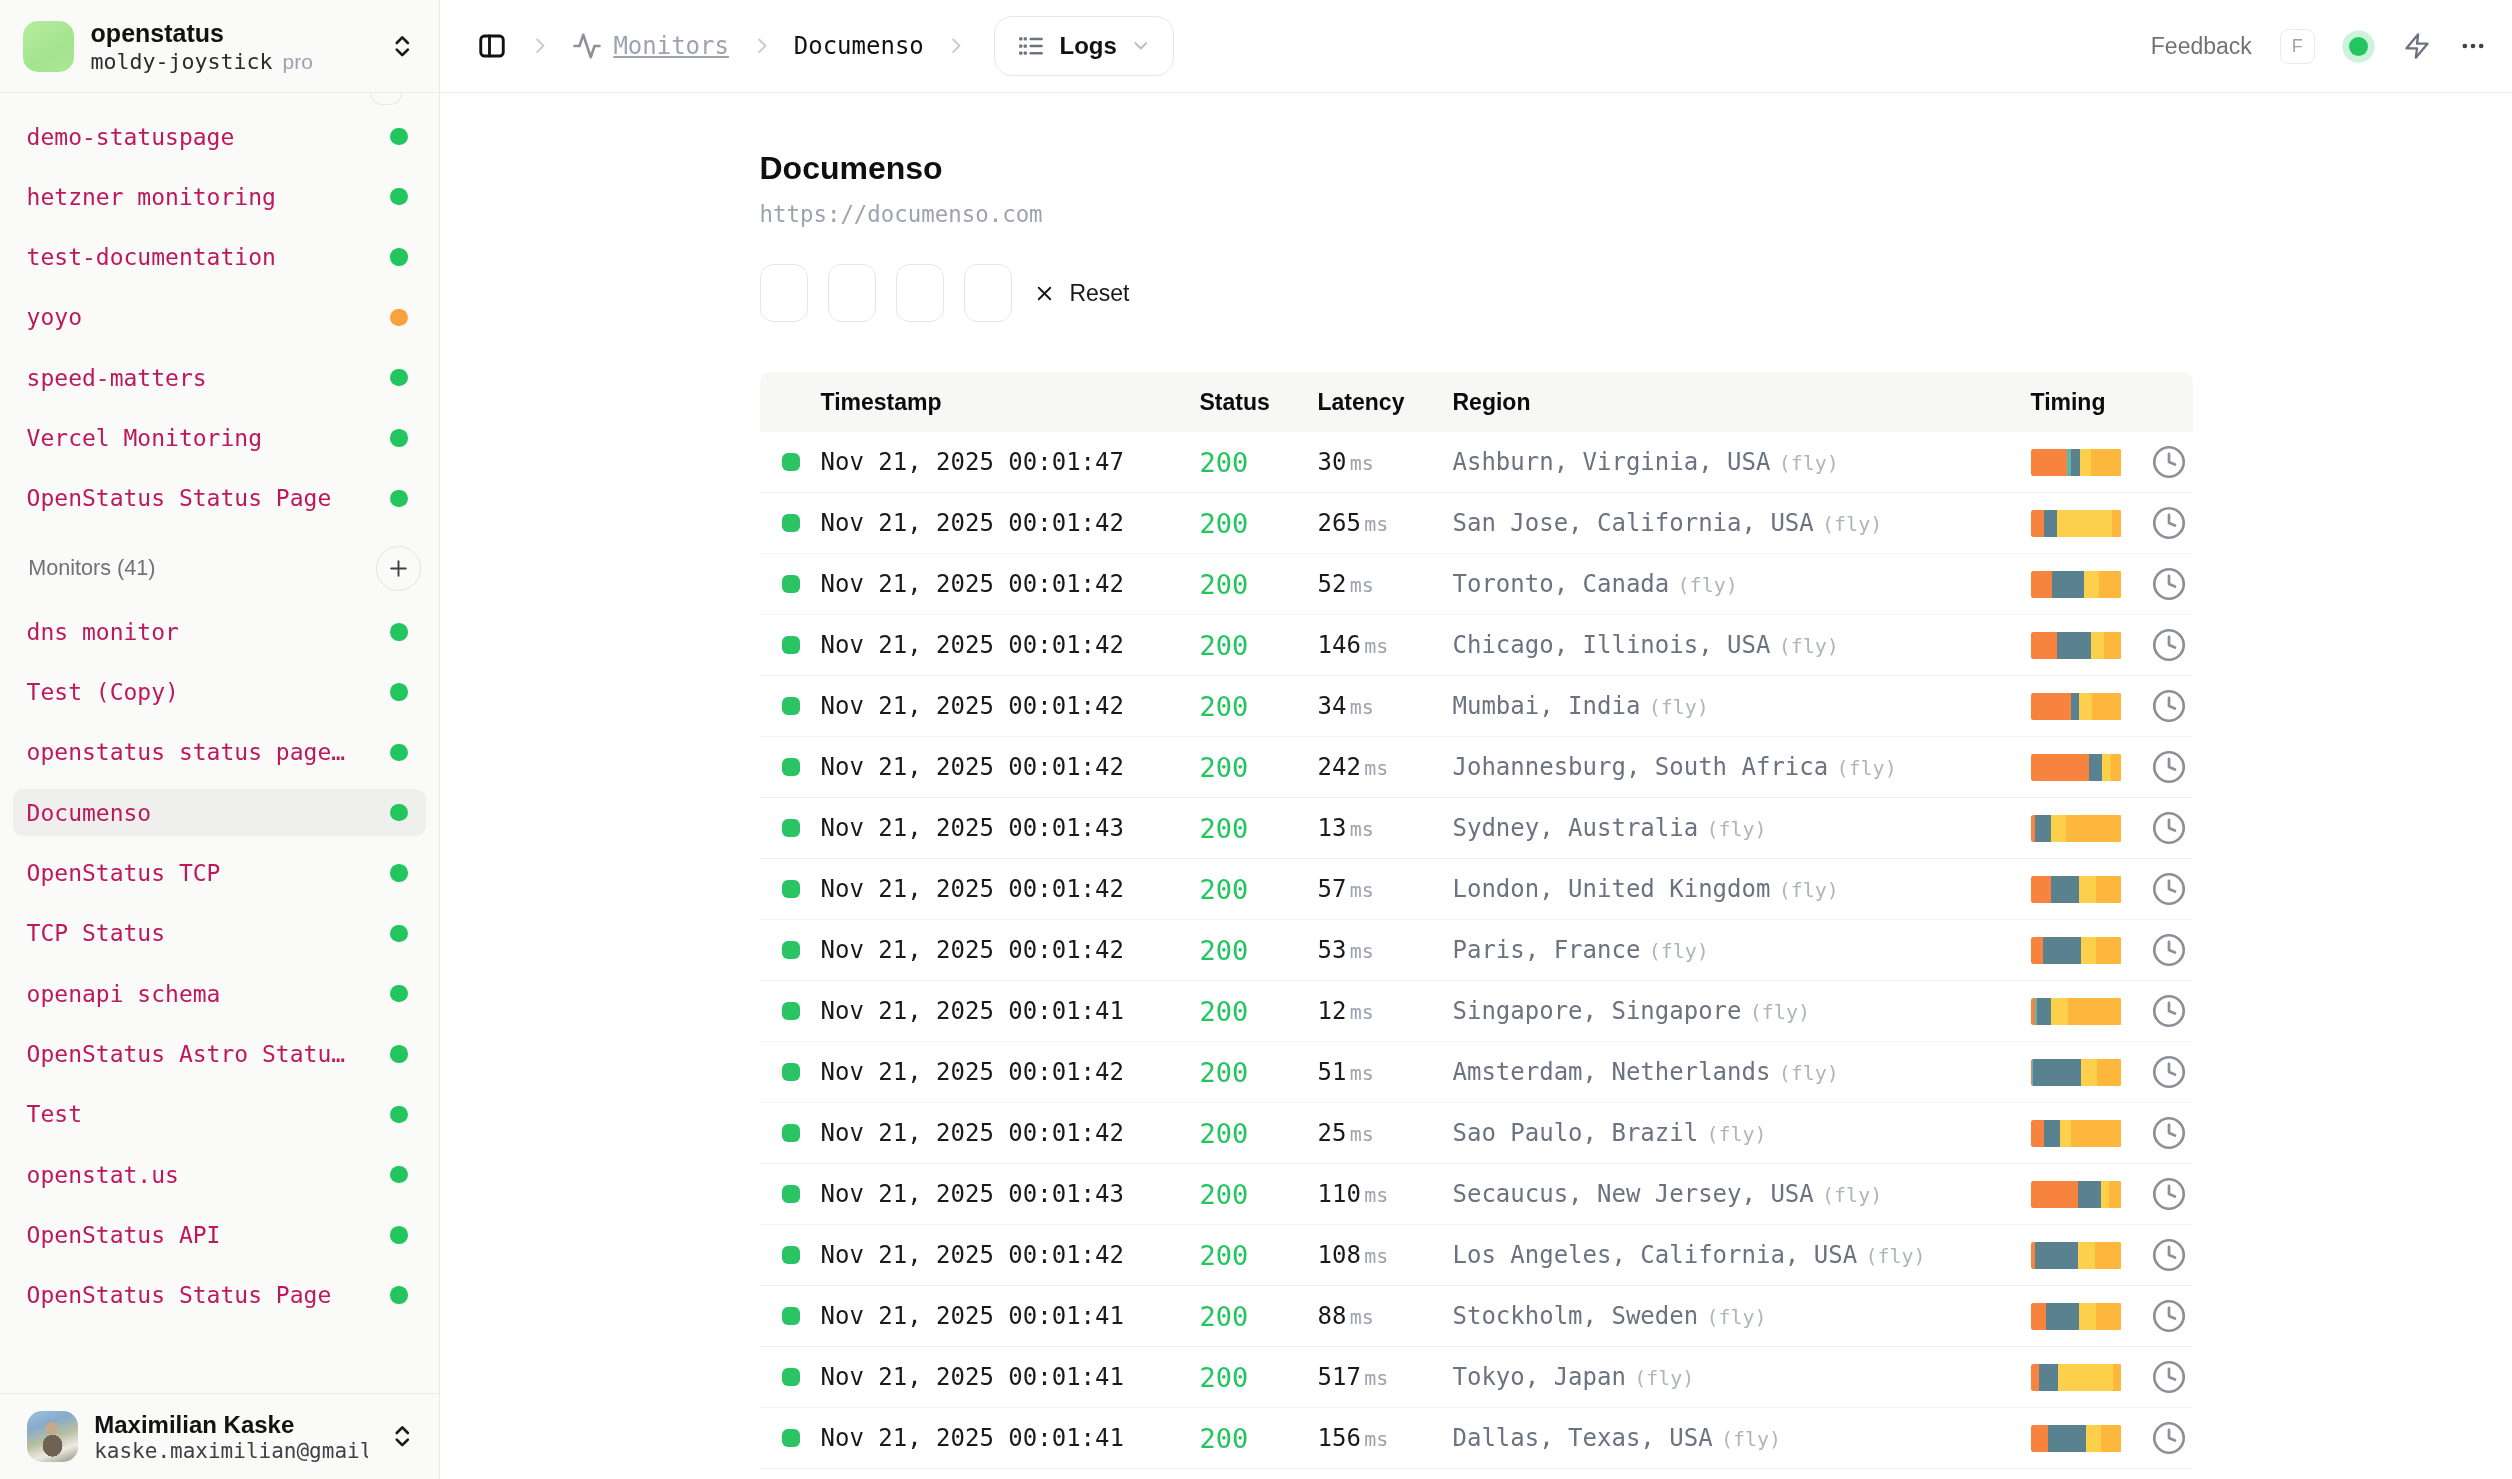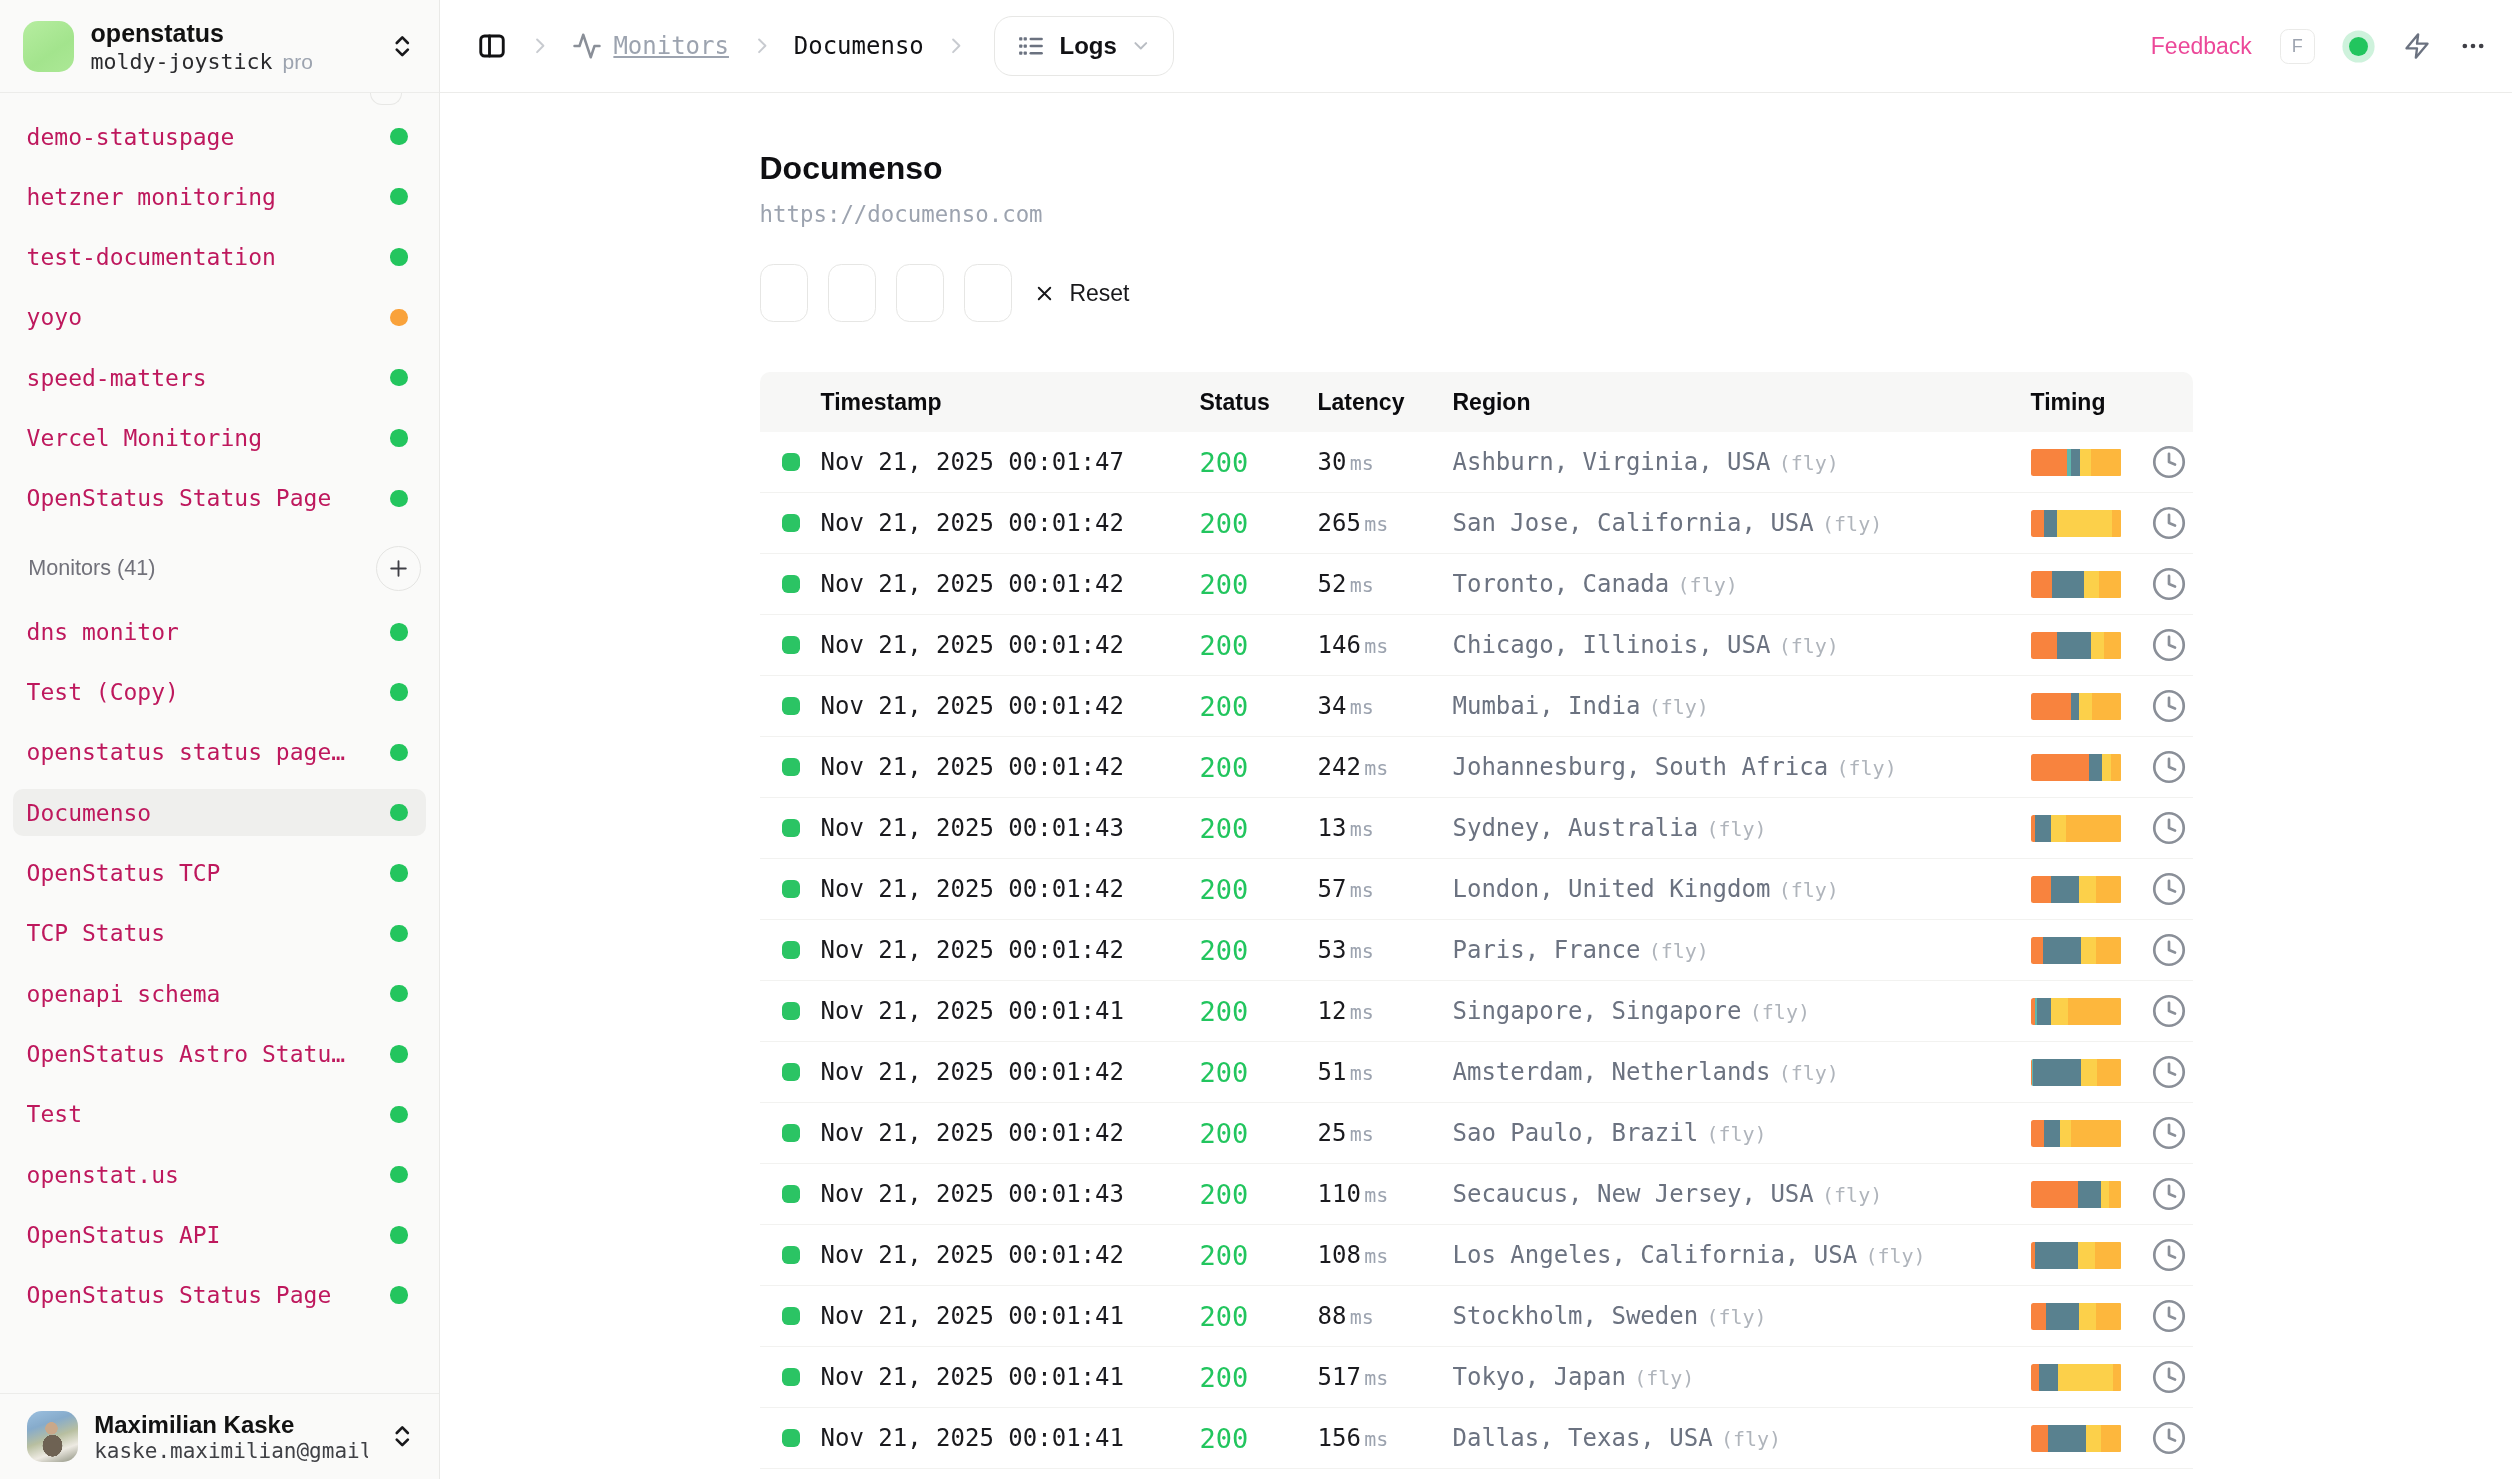--- a/index.html
+++ b/index.html
@@ -58,21 +58,21 @@
     padding:0 25px 0 37px; gap:21.6px; flex:none; }
   .crumb { font-family:"DejaVu Sans Mono", monospace; font-size:24px; }
   .crumb.muted { color:#9CA3AF; cursor:pointer;text-decoration:underline; }
   .crumb.current { color:#111114; cursor:pointer; }
   .crumb-left { display:flex; align-items:center; gap:21.6px; flex:1; min-width:0; }
   .iconbtn { background:none; border:none; display:flex; align-items:center; cursor:pointer; padding:0; }
   .logs-pill { display:flex; align-items:center; gap:13.3px; height:60px; padding:0 21.6px;
     border:1.7px solid #E7E7E5; border-radius:18px; background:#fff; cursor:pointer; margin-left:5px; }
   .logs-label { font-size:24px; font-weight:600; color:#111114; }
   .topbar-right { display:flex; align-items:center; gap:28px; }
-  .feedback { font-size:23px; color:#ec4899; cursor:pointer; }
+  .feedback { font-size:23px; color:#737373; cursor:pointer; }
   .kbd { width:35px; height:35px; border:1.7px solid #EAEAE8; border-radius:8.3px;
     display:flex; align-items:center; justify-content:center; font-size:18px; color:#9CA3AF; }
   .live-dot { width:19px; height:19px; border-radius:50%; background:#22C55E;
     box-shadow:0 0 0 6.6px rgba(34,197,94,0.22); margin:0 6.6px; }
 
   .content { flex:1; overflow:hidden; }
   .inner { width:1433px; margin:0 auto; }
   .page-title { margin-top:55px; font-size:32px; font-weight:600; color:#0f0f12; line-height:40px; }
   .page-url { margin-top:13.3px; font-family:"DejaVu Sans Mono", monospace; font-size:22.4px; color:#9CA3AF; }
   .filters { margin-top:37px; display:flex; align-items:center; gap:5px; }

